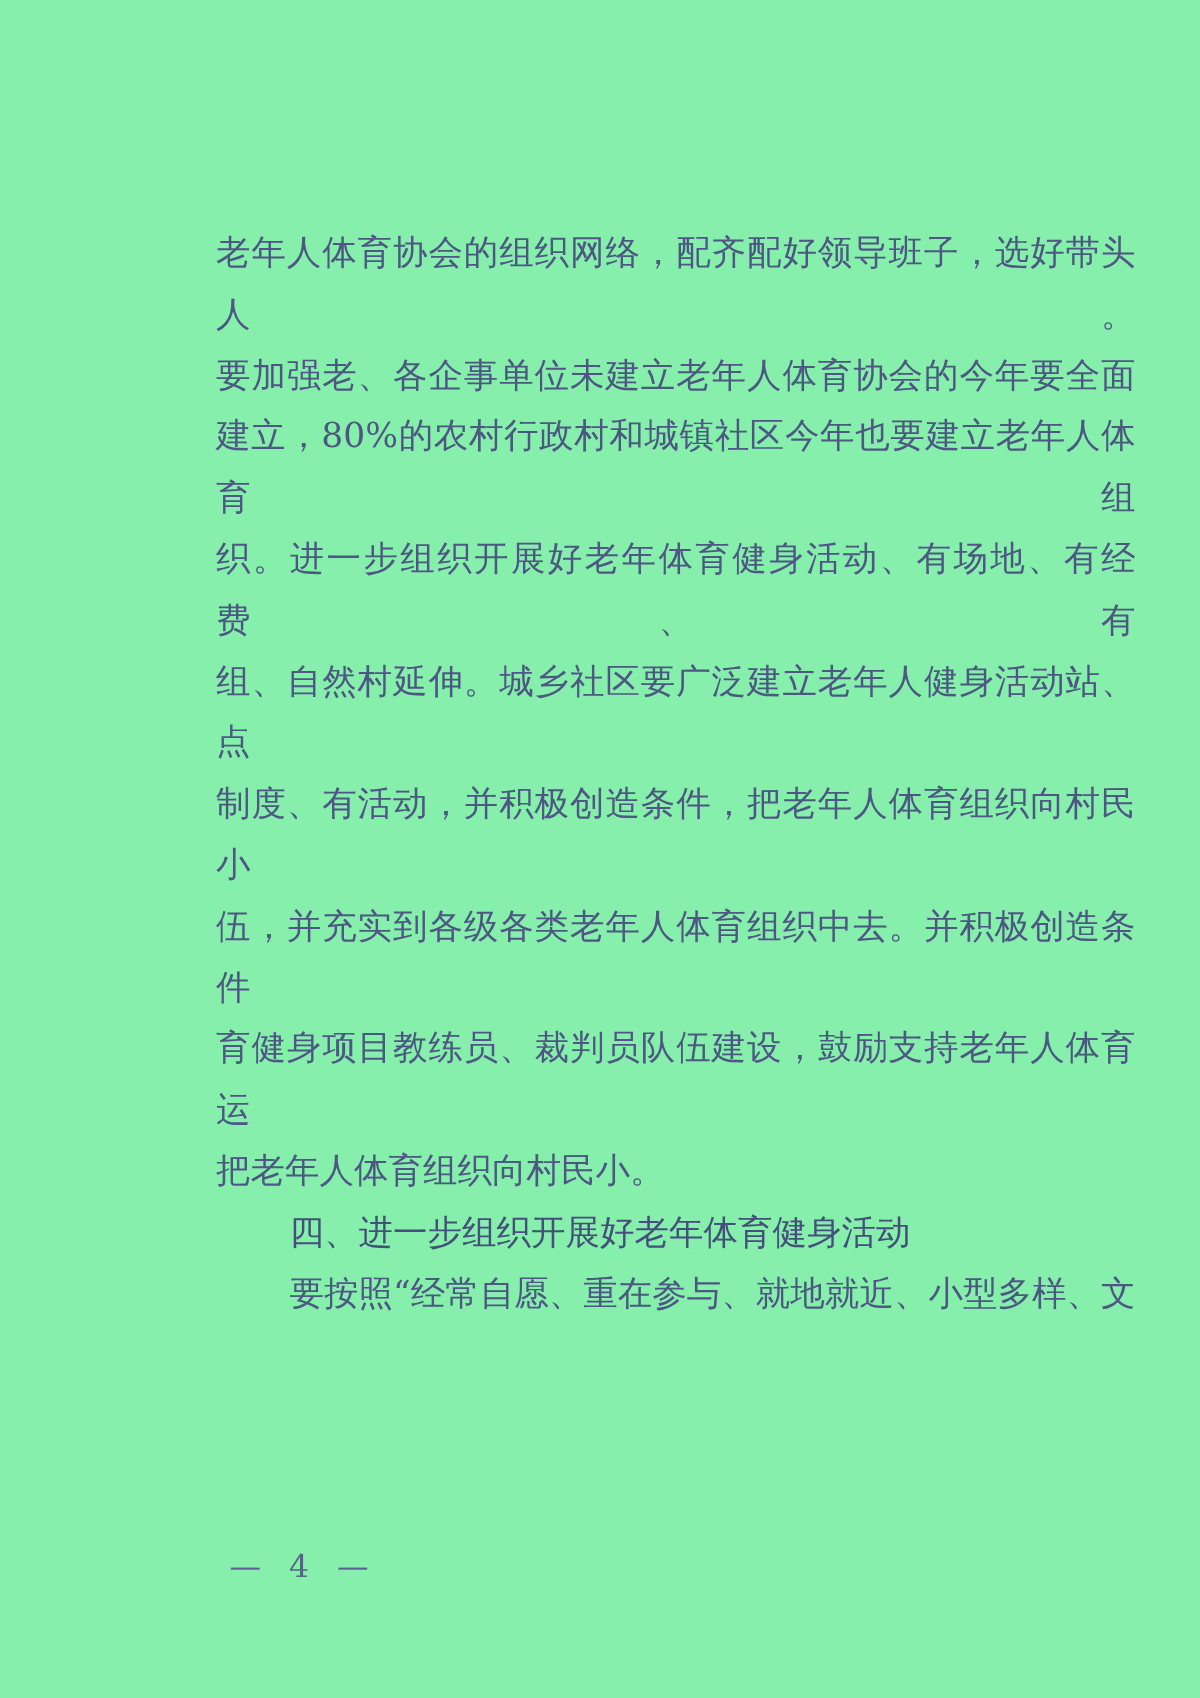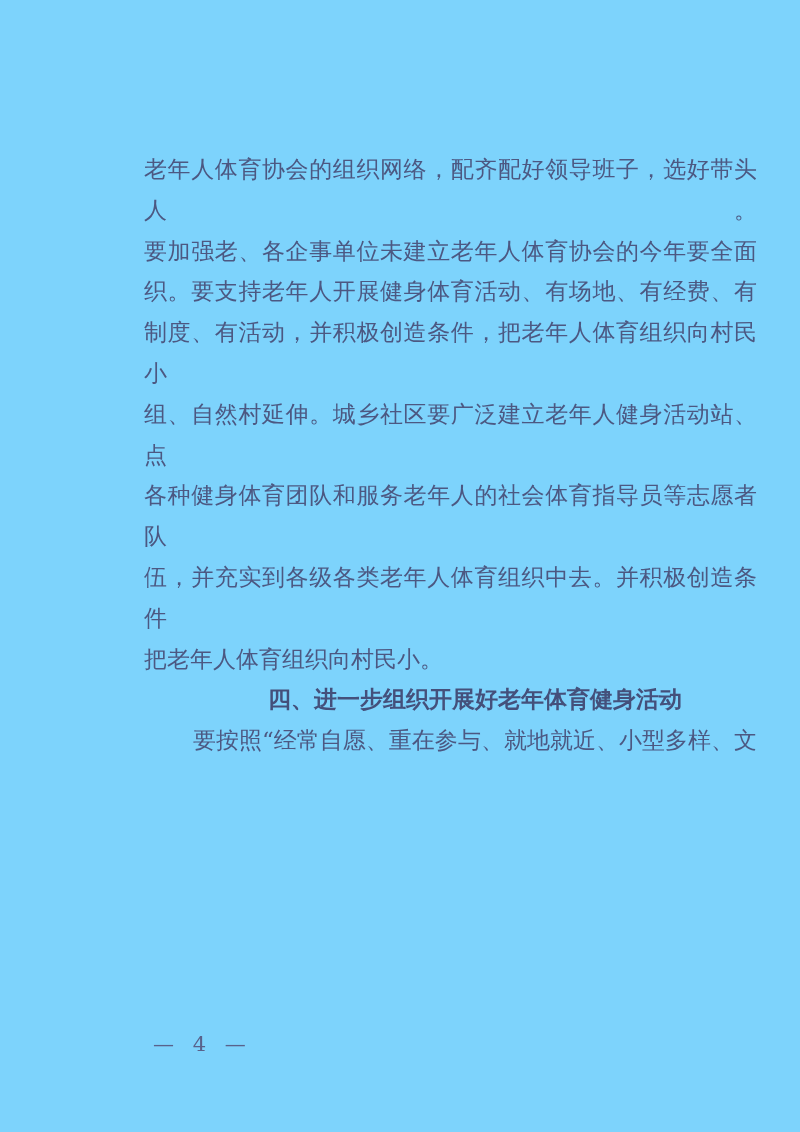--- a/index.html
+++ b/index.html
@@ -10,45 +10,44 @@
     width: 800px;
     height: 1132px;
     background: #fdfdfe;
     position: relative;
     overflow: hidden;
     font-family: "DejaVu Serif", "Liberation Serif", serif;
   }
   .page {
     position: absolute;
     inset: 0;
-    background: #7dd3fc;
+    background: #86efac;
   }
   .text-block {
     position: absolute;
     left: 144px;
     top: 149px;
     width: 613px;
     color: #4c5882;
     font-size: 23px;
     line-height: 40.8px;
   }
   .line {
     display: block;
     min-height: 40.8px;
   }
   .stretch {
     text-align: justify;
     text-align-last: justify;
   }
   .heading {
-    font-weight: bold;
+    font-weight: normal;
     padding-left: 49px;
     color: #44507b;
     font-family: "DejaVu Sans", "Liberation Sans", sans-serif;
-    text-align: center;
   }
   .indent {
     padding-left: 49px;
   }
   .footer {
     position: absolute;
     left: 153px;
     top: 1030px;
     font-size: 21px;
     line-height: 28px;
@@ -59,25 +58,26 @@
 </style>
 </head>
 <body>
 
 <div class="page">
 
   <div class="text-block">
 
     <div class="line stretch">老年人体育协会的组织网络，配齐配好领导班子，选好带头人。</div>
     <div class="line stretch">要加强老、各企事单位未建立老年人体育协会的今年要全面</div>
-    <div class="line stretch">织。要支持老年人开展健身体育活动、有场地、有经费、有</div>
+    <div class="line stretch">建立，80%的农村行政村和城镇社区今年也要建立老年人体育组</div>
+    <div class="line stretch">织。进一步组织开展好老年体育健身活动、有场地、有经费、有</div>
+    <div class="line stretch">组、自然村延伸。城乡社区要广泛建立老年人健身活动站、点</div>
     <div class="line stretch">制度、有活动，并积极创造条件，把老年人体育组织向村民小</div>
-    <div class="line stretch">组、自然村延伸。城乡社区要广泛建立老年人健身活动站、点</div>
-    <div class="line stretch">各种健身体育团队和服务老年人的社会体育指导员等志愿者队</div>
     <div class="line stretch">伍，并充实到各级各类老年人体育组织中去。并积极创造条件</div>
+    <div class="line stretch">育健身项目教练员、裁判员队伍建设，鼓励支持老年人体育运</div>
     <div class="line">把老年人体育组织向村民小。</div>
 
     <div class="line heading">四、进一步组织开展好老年体育健身活动</div>
 
     <div class="line indent stretch">要按照“经常自愿、重在参与、就地就近、小型多样、文</div>
 
   </div>
 
   <div class="footer">— 4 —</div>
 

